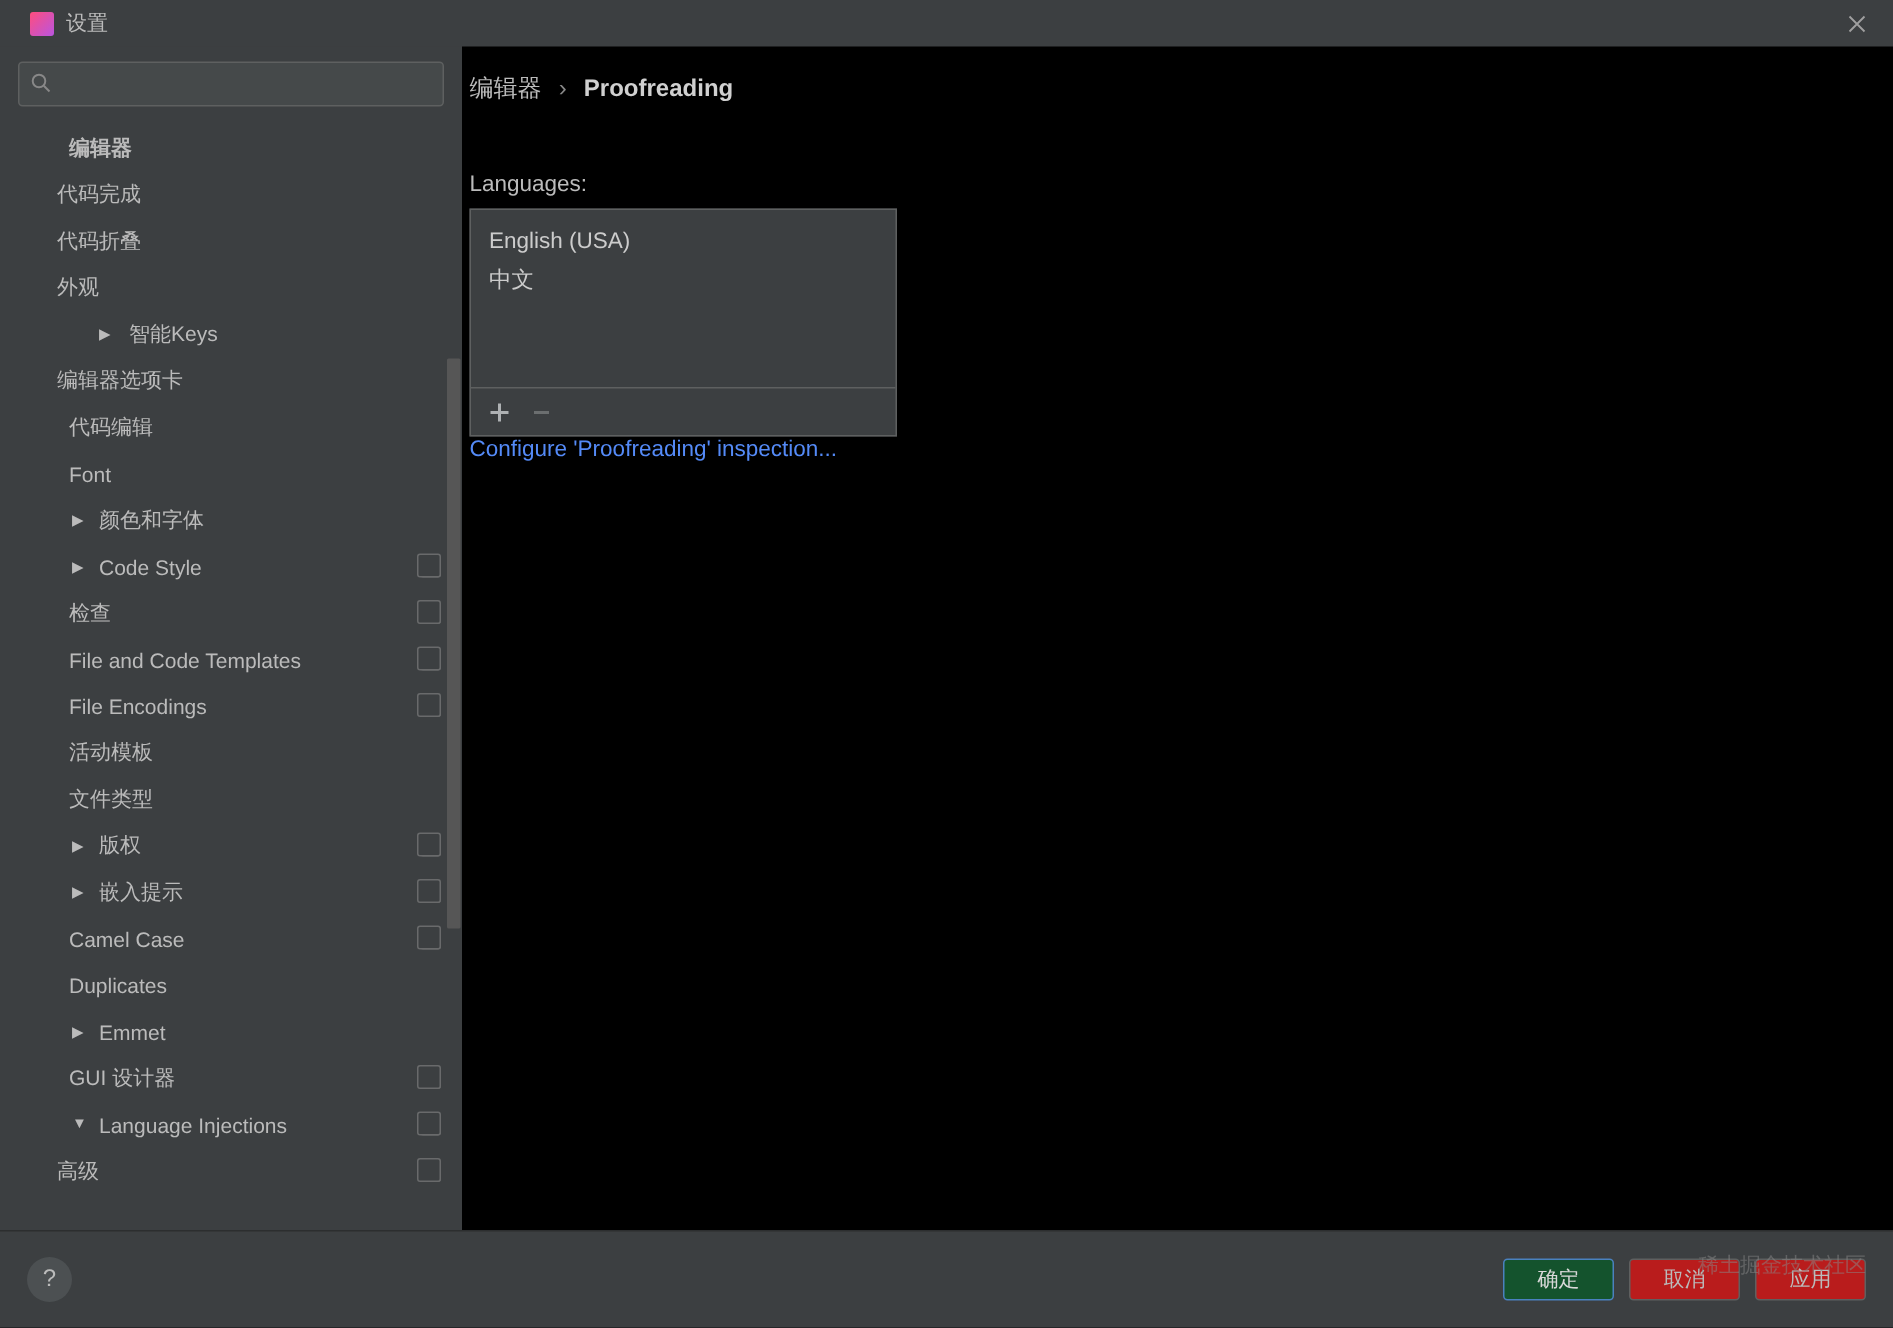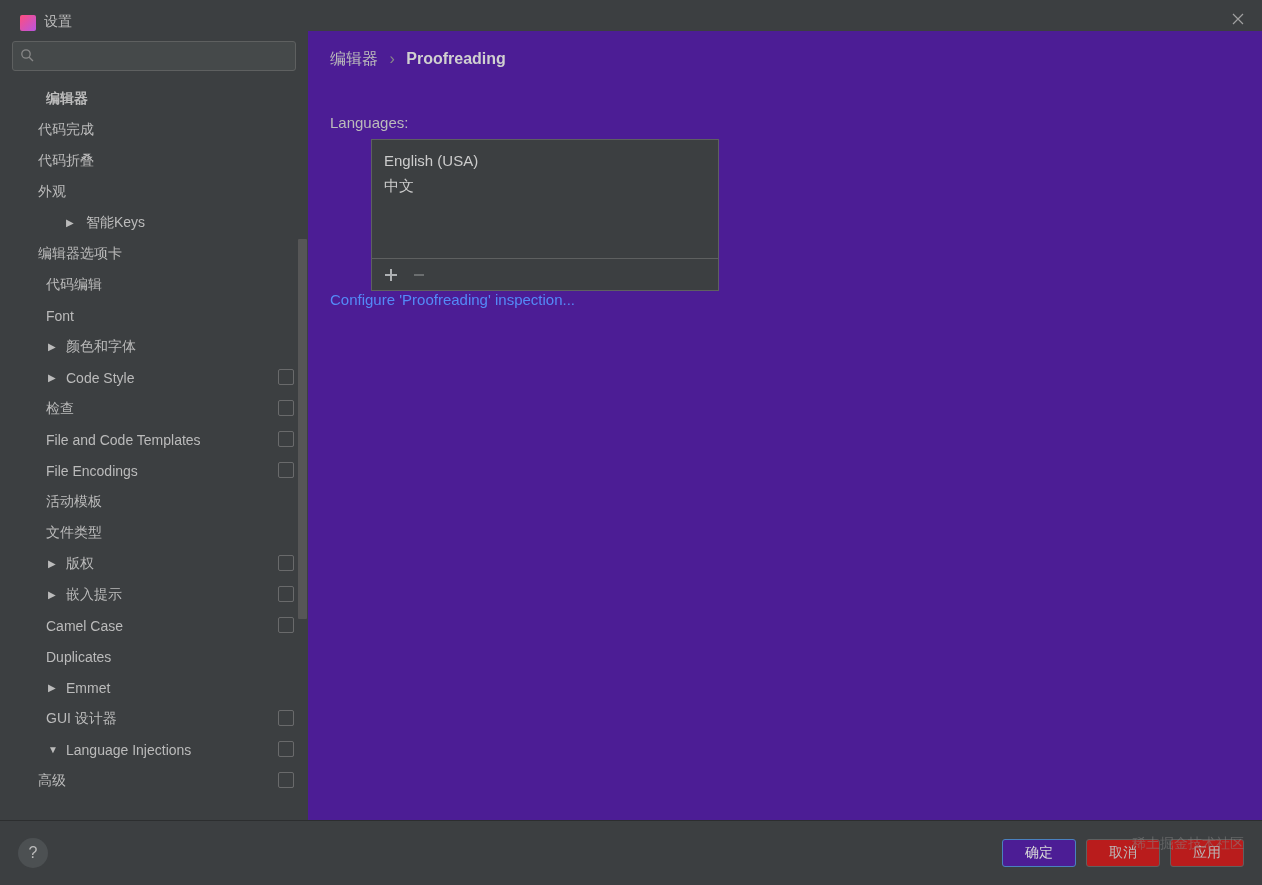--- a/index.html
+++ b/index.html
@@ -7,21 +7,21 @@
   width: 1262px; height: 885px;
   background: #3c3f41;
   font-family: "Segoe UI", "Microsoft YaHei", sans-serif;
   font-size: 14px;
   color: #bbbbbb;
   overflow: hidden;
   position: relative;
 }
 .titlebar {
   height: 31px;
-  display: flex; align-items: flex-end;
+  display: flex; align-items: center;
   padding: 0 8px;
   background: #3c3f41;
 }
 .titlebar .app-icon {
   width: 16px; height: 16px;
   background: linear-gradient(135deg, #ff4d7e 0%, #b955e0 100%);
   border-radius: 2px;
   margin-left: 12px;
   margin-right: 8px;
 }
@@ -110,36 +110,35 @@
   content: "";
   position: absolute;
   left: -3px; top: -3px;
   width: 14px; height: 14px;
   border: 1px solid #888;
   border-radius: 2px;
   background: #3c3f41;
 }
 .content {
   flex: 1;
-  background: #4c1d95;
-  padding: 18px 22px;
+  background: #000000;
+  padding: 18px 5px;
 }
 .breadcrumb {
   color: #bbbbbb;
   font-size: 16px;
   margin-bottom: 18px;
 }
 .breadcrumb .sep { margin: 0 7px; color: #888; }
 .breadcrumb .current { font-weight: bold; color: #d0d0d0; }
 .label { color: #bbbbbb; margin-bottom: 8px; font-size: 15px; margin-top: 44px; }
 .lang-box {
-  width: 348px;
+  width: 285px;
   border: 1px solid #5e6060;
   background: #3c3f41;
-  margin-left: 41px;
 }
 .lang-list {
   height: 118px;
   padding: 8px 6px;
 }
 .lang-item {
   padding: 4px 6px;
   color: #cccccc;
   font-size: 15px;
 }
@@ -178,21 +177,21 @@
 .btn {
   height: 28px;
   padding: 0 22px;
   border-radius: 3px;
   font-size: 14px;
   cursor: pointer;
   display: inline-flex; align-items: center;
   margin-left: 10px;
 }
 .btn.primary {
-  background: #4c1d95;
+  background: #14532d;
   border: 1px solid #4a81bf;
   color: #d8d8d8;
 }
 .btn.secondary {
   background: #b91c1c;
   border: 1px solid #5e6060;
   color: #bbbbbb;
 }
 .watermark {
   position: absolute;

